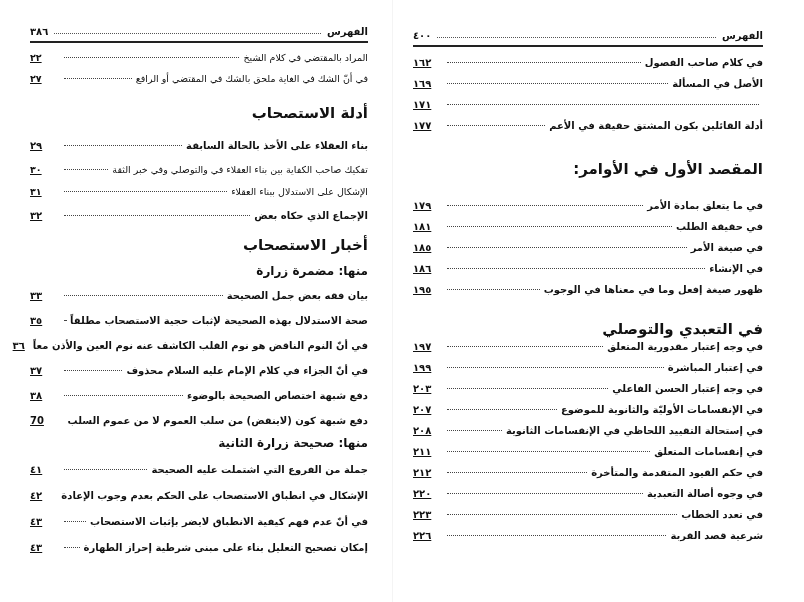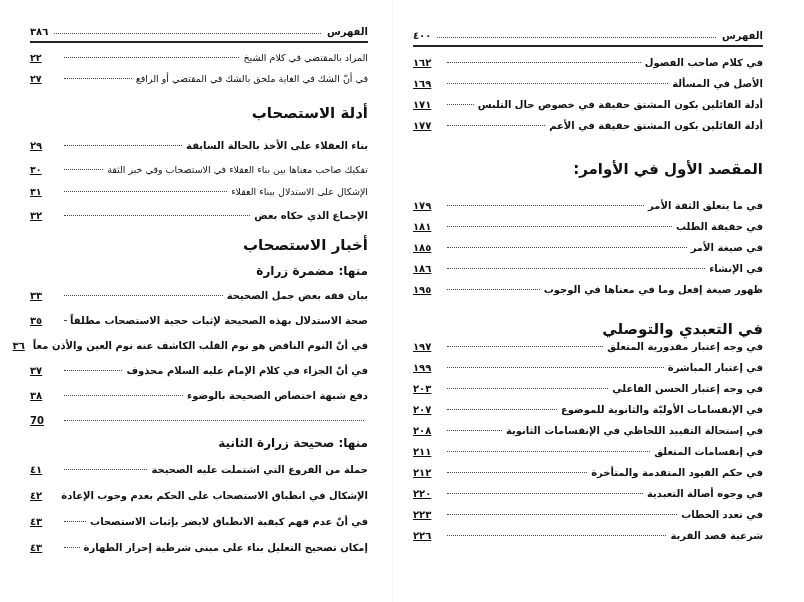--- a/index.html
+++ b/index.html
@@ -50,21 +50,21 @@
 
     <div class="entries heading" style="top:104px">أدلة الاستصحاب</div>
 
     <div class="entries" style="top:140px">
       <div class="entry bold" style="height:24px">
           <span class="title">بناء العقلاء على الأخذ بالحالة السابقة</span>
           <span class="leader"></span>
           <span class="num">٢٩</span>
         </div>
       <div class="entry" style="height:22px">
-          <span class="title">تفكيك صاحب معناها بين بناء العقلاء في الاستصحاب وفي خبر الثقة</span>
+          <span class="title">تفكيك صاحب الكفاية بين بناء العقلاء في والتوصلي وفي خبر الثقة</span>
           <span class="leader"></span>
           <span class="num">٣٠</span>
         </div>
       <div class="entry" style="height:24px">
           <span class="title">الإشكال على الاستدلال ببناء العقلاء</span>
           <span class="leader"></span>
           <span class="num">٣١</span>
         </div>
       <div class="entry bold">
           <span class="title">الإجماع الذي حكاه بعض</span>
@@ -96,20 +96,21 @@
           <span class="title">في أنّ الجزاء في كلام الإمام عليه السلام محذوف</span>
           <span class="leader"></span>
           <span class="num">٣٧</span>
         </div>
       <div class="entry bold" style="height:25px">
           <span class="title">دفع شبهة اختصاص الصحيحة بالوضوء</span>
           <span class="leader"></span>
           <span class="num">٣٨</span>
         </div>
       <div class="entry bold" style="height:25px">
+          <span class="title">دفع شبهة كون (لاينقض) من سلب العموم لا من عموم السلب</span>
           <span class="leader"></span>
           <span class="num">70</span>
         </div>
     </div>
 
     <div class="entries subheading" style="top:436px">منها: صحيحة زرارة الثانية</div>
 
     <div class="entries" style="top:464px">
       <div class="entry bold" style="height:26px">
           <span class="title">جملة من الفروع التي اشتملت عليه الصحيحة</span>
@@ -147,36 +148,35 @@
           <span class="title">في كلام صاحب الفصول</span>
           <span class="leader"></span>
           <span class="num">١٦٢</span>
         </div>
       <div class="entry bold">
           <span class="title">الأصل في المسألة</span>
           <span class="leader"></span>
           <span class="num">١٦٩</span>
         </div>
       <div class="entry bold">
-          <span class="title">أدلة القائلين بكون المشتق حقيقة في خصوص حال التلبس</span>
           <span class="leader"></span>
           <span class="num">١٧١</span>
         </div>
       <div class="entry bold">
           <span class="title">أدلة القائلين بكون المشتق حقيقة في الأعم</span>
           <span class="leader"></span>
           <span class="num">١٧٧</span>
         </div>
     </div>
 
     <div class="entries heading" style="top:160px">المقصد الأول في الأوامر:</div>
 
     <div class="entries" style="top:200px">
       <div class="entry bold">
-          <span class="title">في ما يتعلق الثقة الأمر</span>
+          <span class="title">في ما يتعلق بمادة الأمر</span>
           <span class="leader"></span>
           <span class="num">١٧٩</span>
         </div>
       <div class="entry bold">
           <span class="title">في حقيقة الطلب</span>
           <span class="leader"></span>
           <span class="num">١٨١</span>
         </div>
       <div class="entry bold">
           <span class="title">في صيغة الأمر</span>

